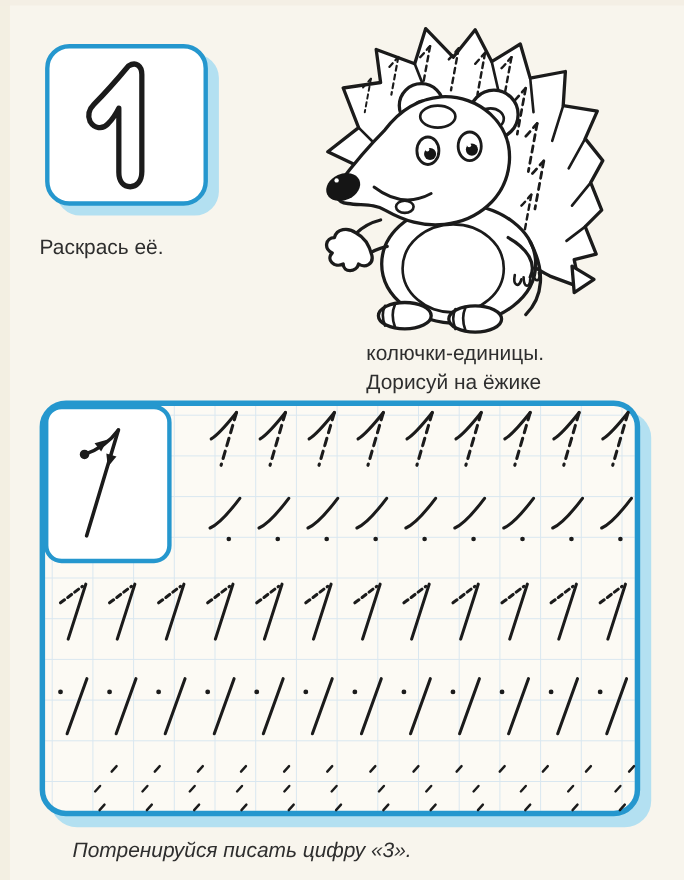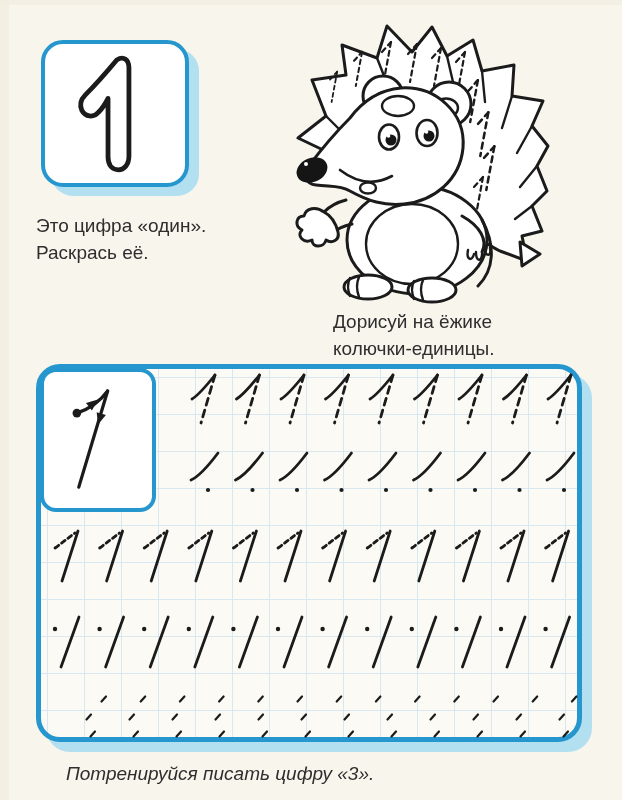--- a/index.html
+++ b/index.html
@@ -52,21 +52,20 @@
 <div class="page">
 
   <div class="digit-card">
     <svg width="98" height="122" viewBox="0 0 92 140" role="img" aria-label="1">
       <path class="hw" style="stroke-width:5.5" d="M48,8 C56,3 62,8 62,17 L62,118 C62,129 56,134 50,134 C43,134 38,129 38,119
            L38,52 C35,58 31,64 27,68 C21,75 12,73 8,66 C5,59 7,53 12,48 C24,36 38,20 48,8 Z"></path>
     </svg>
   </div>
 
   <div class="caption caption-top">
-    <div>Это цифра «один».</div>
     <div>Раскрась её.</div>
   </div>
 
   <svg class="hedgehog" width="272" height="285" viewBox="0 0 272 285" role="img">
     <defs>
       <g id="unitg">
         <path d="M0,12 C3,9 6,5 9,2"></path>
         <path d="M9,2 L2,40"></path>
       </g>
     </defs>
@@ -137,22 +136,22 @@
     <circle cx="106.5" cy="116" r="1.8" fill="#fff"></circle>
     <ellipse class="hw" style="stroke-width:2.6" cx="145" cy="113" rx="10.5" ry="13"></ellipse>
     <circle class="bk" cx="147" cy="116" r="5.5"></circle>
     <circle cx="144.5" cy="112" r="1.8" fill="#fff"></circle>
 
     <path class="h2" style="stroke-width:2.6" d="M58,150 Q84,170 110,156"></path>
     <ellipse class="hw" style="stroke-width:2.4" cx="86" cy="168" rx="8" ry="5.5"></ellipse>
   </svg>
 
   <div class="caption caption-hedgehog">
+    <div>колючки-единицы.</div>
     <div>Дорисуй на ёжике</div>
-    <div>колючки-единицы.</div>
   </div>
 
   <div class="board">
     <div class="board-inner" id="rows">
       <div class="demo-card">
         <svg width="100" height="128" viewBox="0 0 104 132" role="img" aria-label="1">
           <circle class="pf" cx="30" cy="38" r="4.5"></circle>
           <path class="pk" style="stroke-width:3.4" d="M30,38 C42,34 54,26 62,15"></path>
           <polygon class="pf" points="52,24 45.7,35.3 39.5,27.5"></polygon>
           <path class="pk" style="stroke-width:3.4" d="M62,15 L32,115"></path>

